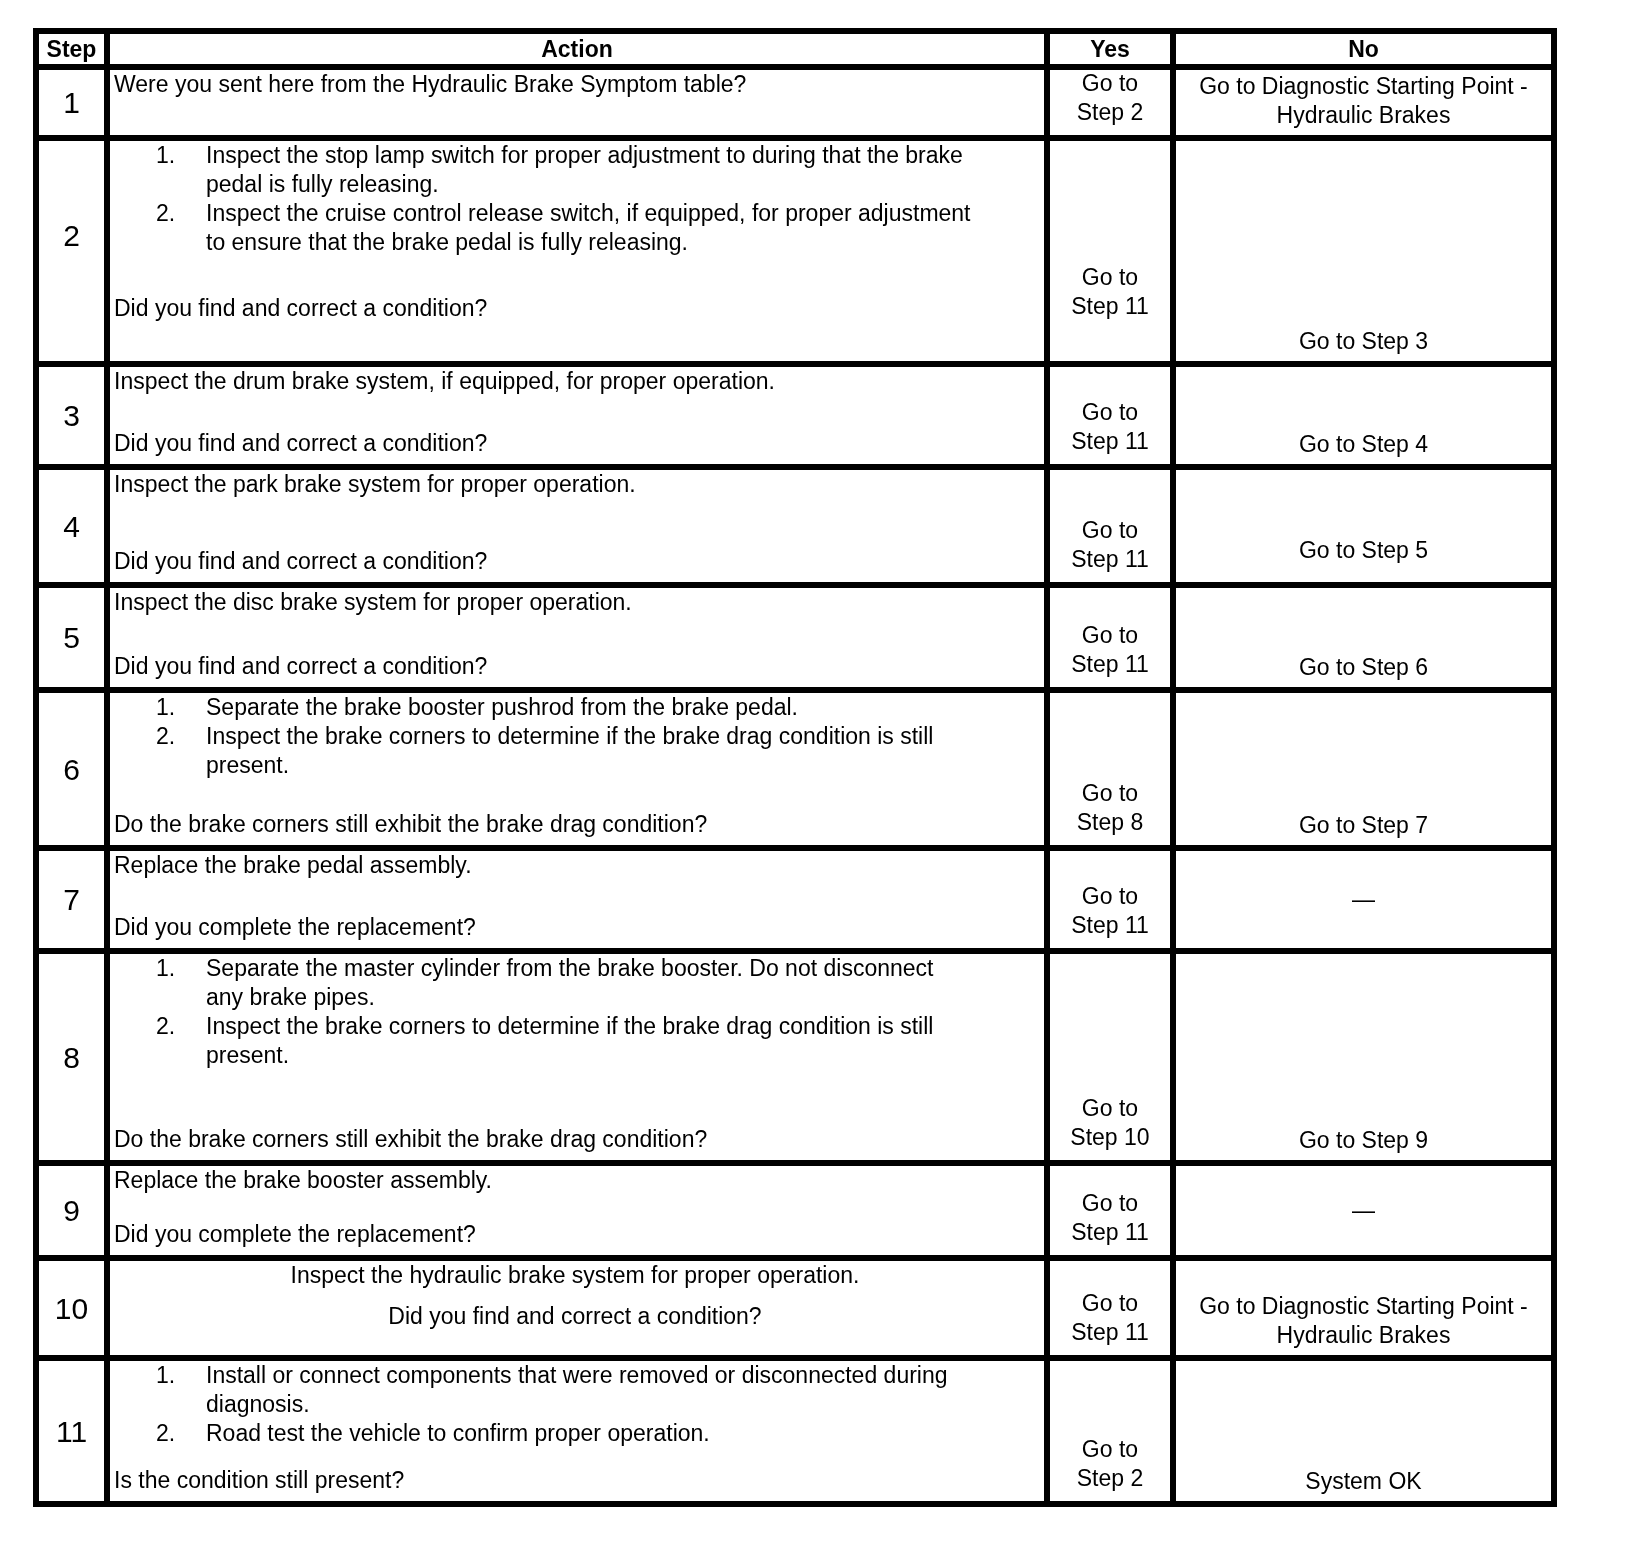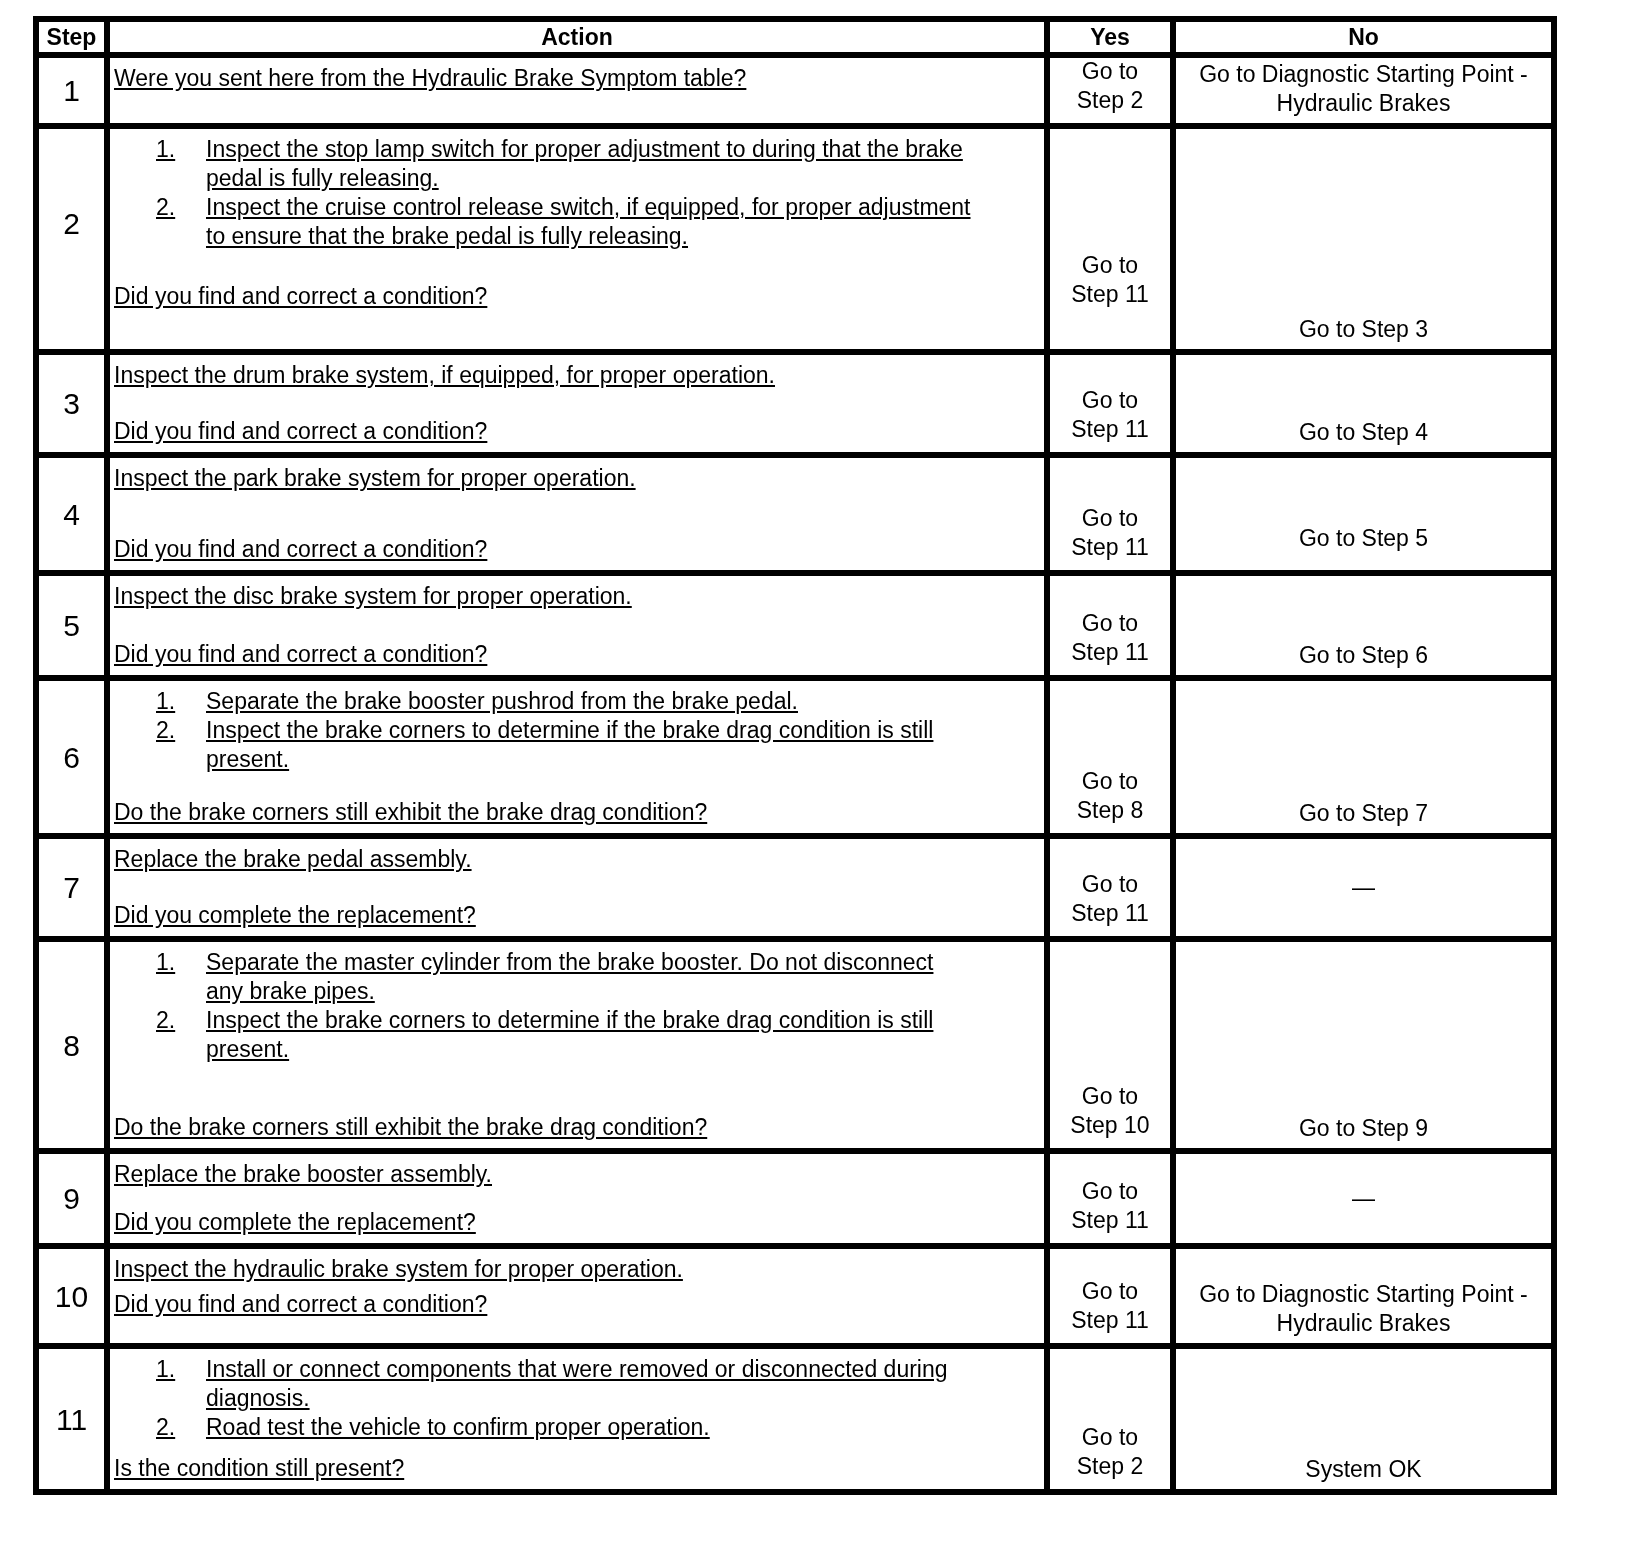--- a/index.html
+++ b/index.html
@@ -4,40 +4,40 @@
 <style>
   html,body{margin:0;padding:0;background:#ffffff;}
   body{
     width:1632px;height:1554px;
     font-family:"Liberation Sans","DejaVu Sans",sans-serif;
     color:#000;
   }
   .page{position:relative;width:1632px;height:1554px;background:#fff;overflow:hidden;}
   table.diag{
     border-collapse:collapse;
-    position:absolute;left:33px;top:16px;
+    position:absolute;left:33px;top:28px;
     table-layout:fixed;
   }
   table.diag col.c-step{width:71px;}
   table.diag col.c-action{width:940px;}
   table.diag col.c-yes{width:126px;}
   table.diag col.c-no{width:381px;}
   table.diag th, table.diag td{
     border:6px solid #000;
     padding:0;margin:0;
     vertical-align:top;
     background:#fff;
   }
   .hcell{
     height:30px;display:flex;align-items:center;justify-content:center;
     font-weight:bold;font-size:23px;line-height:26px;
   }
   .cell{display:flex;font-size:23px;line-height:29px;box-sizing:border-box;width:100%;}
   .step-cell{align-items:center;justify-content:center;font-size:30px;}
-  .action-cell{flex-direction:column;padding:6px 8px 6px 4px;text-decoration:underline;}
+  .action-cell{flex-direction:column;padding:0 8px 6px 4px;}
   .action-text{margin:0;}
   .action-list{list-style:none;margin:0;padding:0 0 0 42px;}
   .action-list li{display:flex;}
   .action-list .num{flex:0 0 50px;width:50px;}
   .action-list .li-text{max-width:770px;}
   .action-question{margin:0;margin-top:auto;}
   .yes-cell{flex-direction:column;align-items:center;justify-content:flex-end;text-align:center;padding:0 2px 8px 2px;}
   .no-cell{flex-direction:column;align-items:center;justify-content:flex-end;text-align:center;padding:0 4px 5px 4px;}
   .no-cell.dash{justify-content:center;padding-bottom:0;}
 </style>
@@ -291,21 +291,21 @@
             <div class="cell no-cell dash" style="height: 89px;">
               <div class="no-text">—</div>
             </div>
           </td>
         </tr>
         <tr class="diag-row">
           <td>
             <div class="cell step-cell" style="height: 94px;">10</div>
           </td>
           <td>
-            <div class="cell action-cell" style="height: 76px;">
+            <div class="cell action-cell" style="height: 76px; text-align: center;">
               <p class="action-text">Inspect the hydraulic brake system for proper operation.</p>
               <p class="action-question">Did you find and correct a condition?</p>
             </div>
           </td>
           <td>
             <div class="cell yes-cell" style="height: 94px;">
               <div class="yes-line">Go to</div>
               <div class="yes-line">Step 11</div>
             </div>
           </td>

